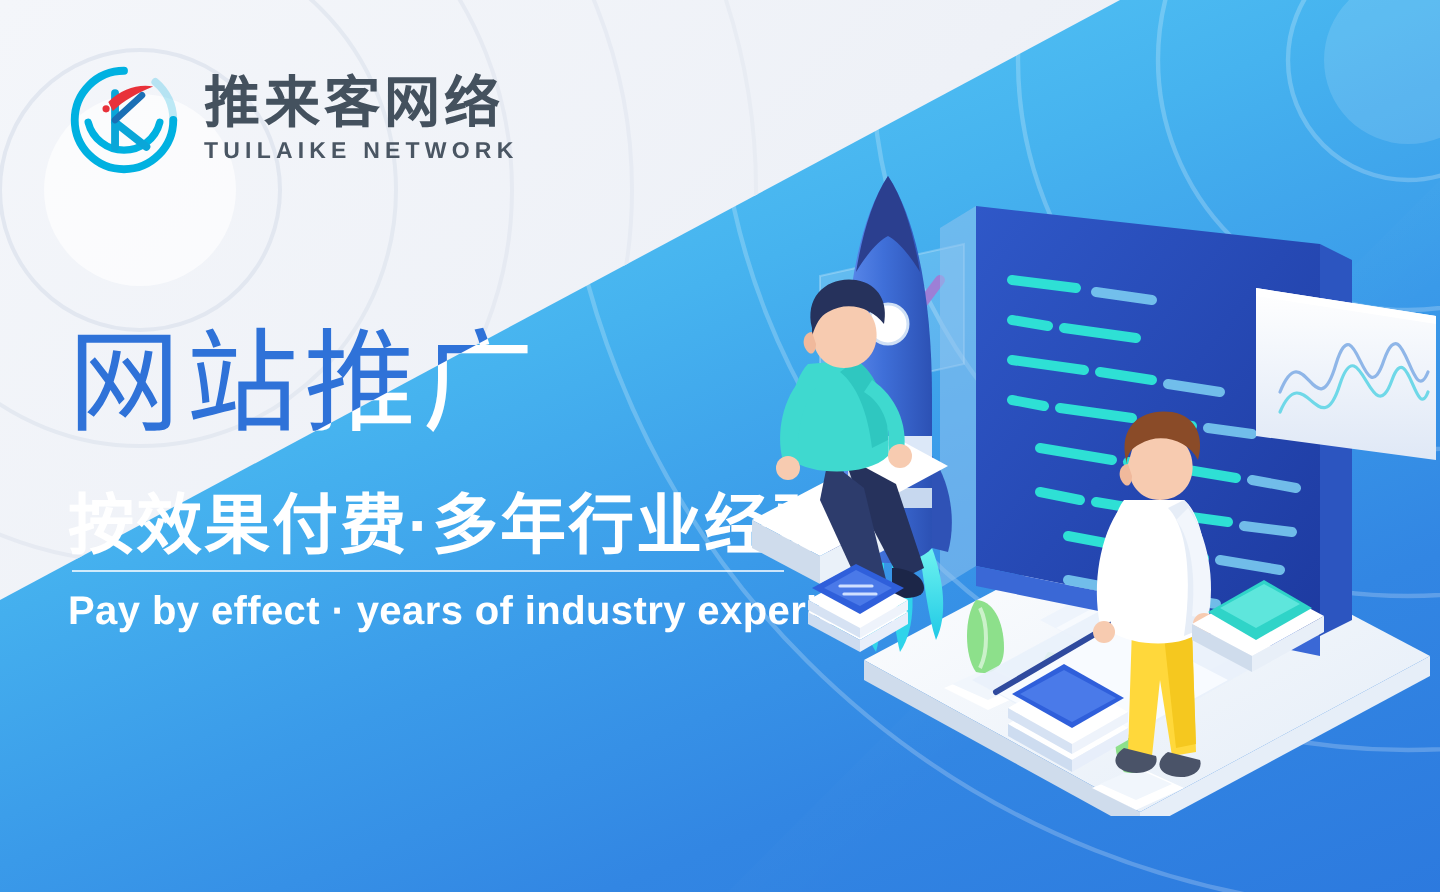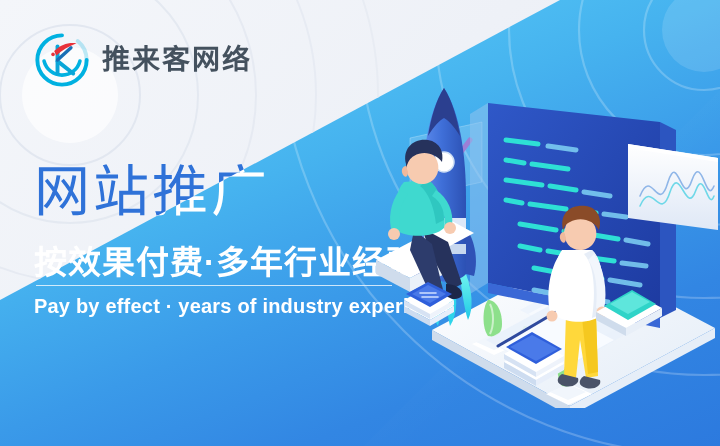--- a/index.html
+++ b/index.html
@@ -164,20 +164,21 @@
         <path d="M42 26 L42 74" stroke="#0aa6d8" stroke-width="7" stroke-linecap="round" fill="none"></path>
         <path d="M42 52 L70 74" stroke="#0aa6d8" stroke-width="7" stroke-linecap="round" fill="none"></path>
         <path d="M42 50 L66 28" stroke="#1a6fb5" stroke-width="6" stroke-linecap="round" fill="none"></path>
 
         <path d="M36 34 C48 22 62 18 76 20 C62 26 50 32 40 42 Z" fill="#e8313a"></path>
         <circle cx="34" cy="40" r="3.2" fill="#e8313a"></circle>
       </svg>
     </span>
     <span class="logo-text">
       <span class="logo-cn">推来客网络</span>
+      <span class="logo-en">TUILAIKE NETWORK</span>
     </span>
   </div>
 
   <div class="headline">
     <span class="base">网站推广</span>
     <span class="over">网站推广</span>
   </div>
 
   <div class="subhead">按效果付费·多年行业经验</div>
   <div class="rule"></div>

